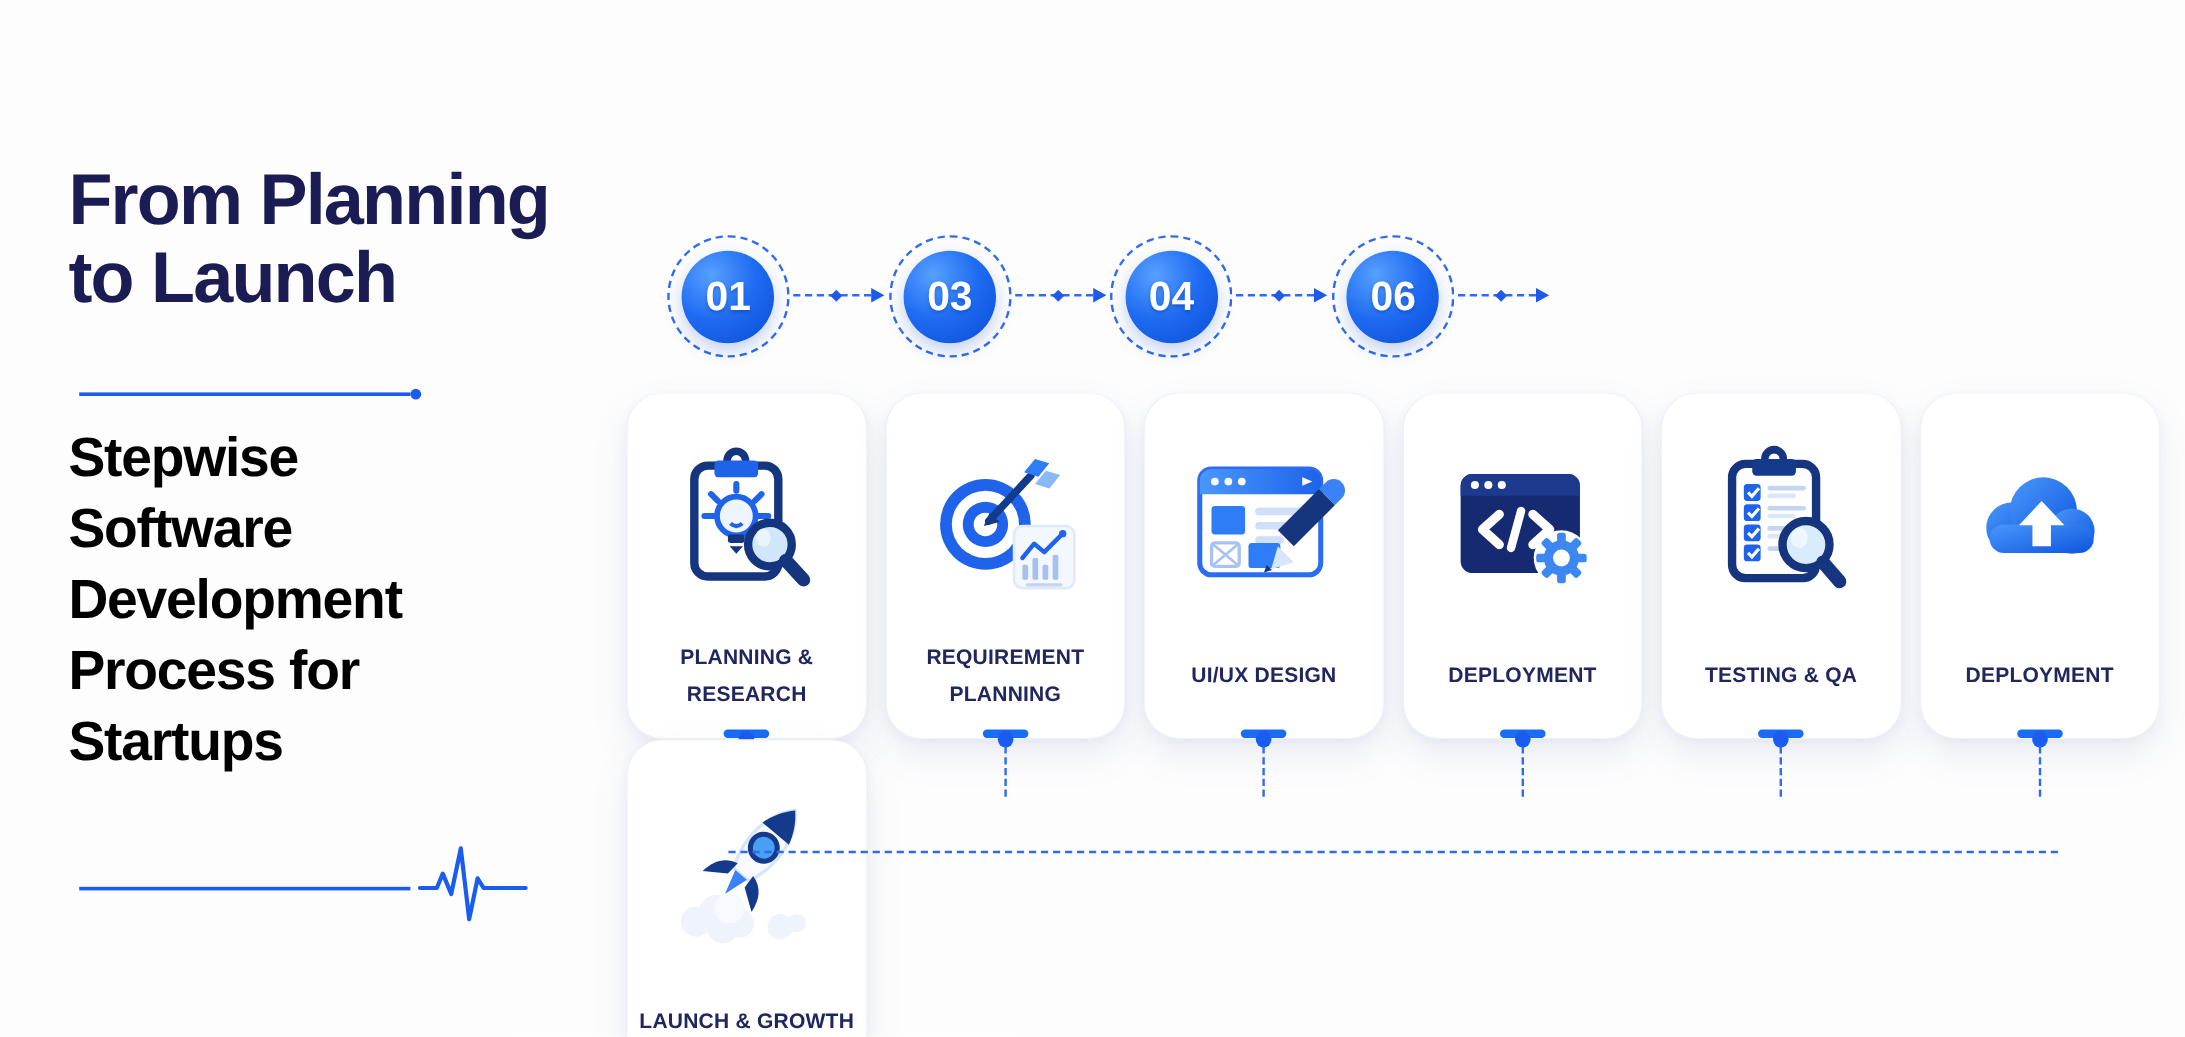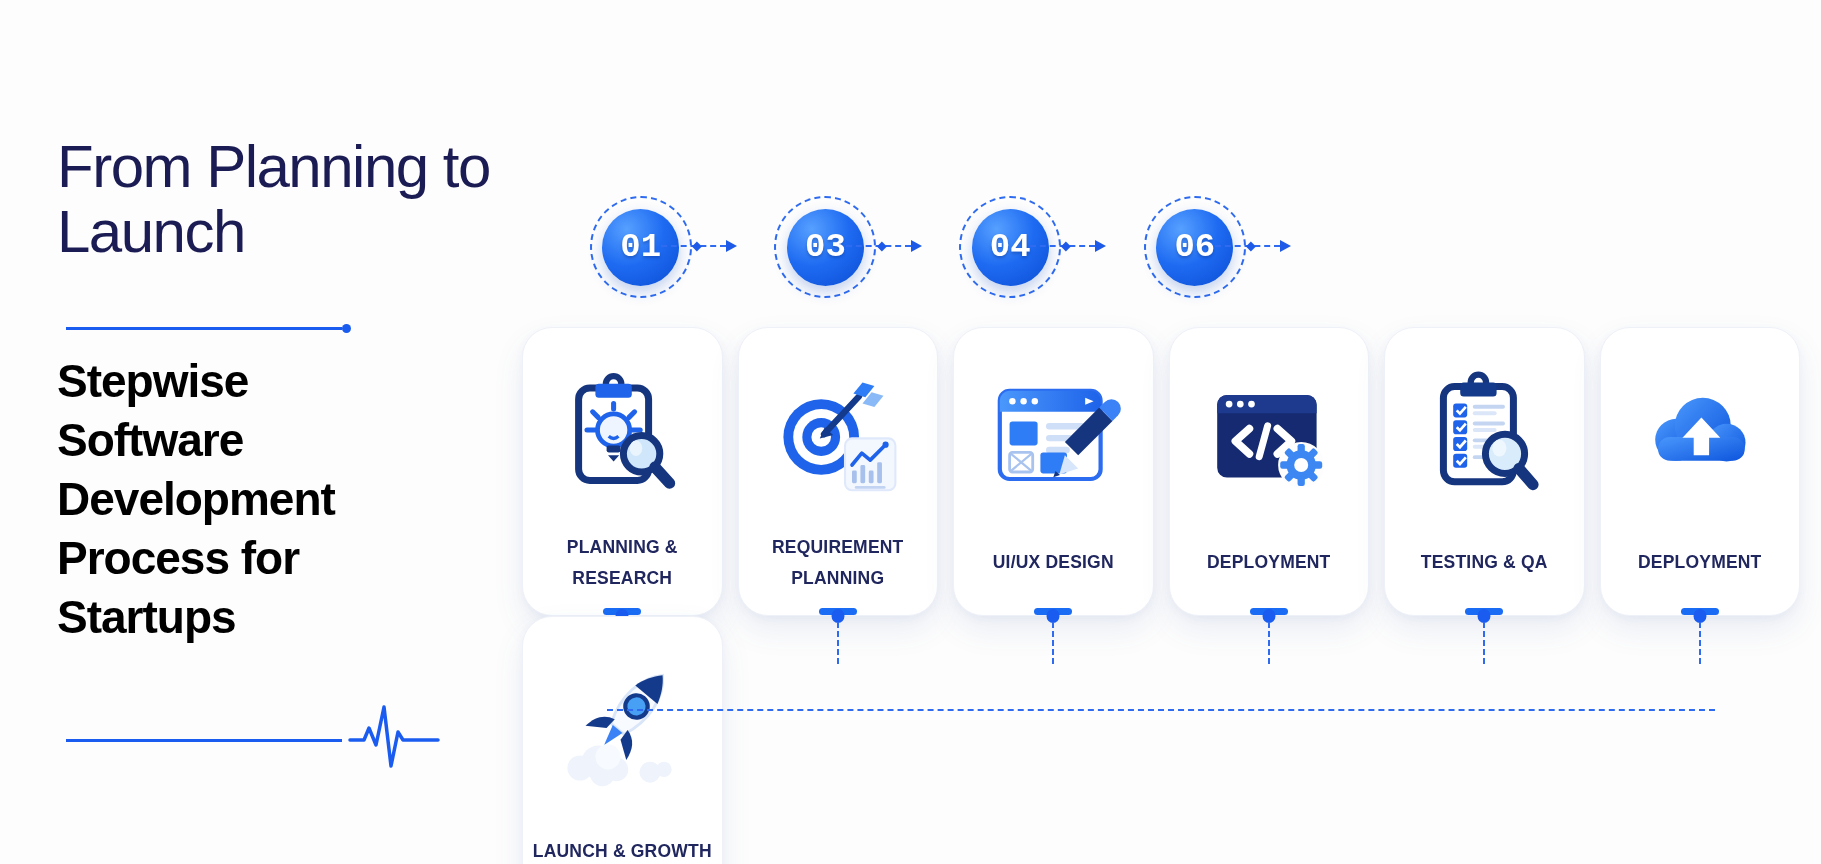--- a/index.html
+++ b/index.html
@@ -5,21 +5,21 @@
   * { margin:0; padding:0; box-sizing:border-box; }
   body { background:#ffffff; font-family:"Liberation Sans", sans-serif; }
   .canvas {
     position:relative; width:1821px; height:864px;
     background:#fdfdfd; overflow:hidden;
   }
 
   
   .main-title {
     position:absolute; left:57px; top:134px; width:460px;
-    font-size:60px; line-height:1.09; font-weight:400;
+    font-size:60px; line-height:1.09; font-weight:700;
     letter-spacing:-1.5px; color:#1c1c55;
   }
   .title-divider {
     position:absolute; left:66px; top:327px; width:276px; height:2.5px;
     background:#1a5cf0;
   }
   .title-divider::after {
     content:""; position:absolute; right:-9px; top:-3.5px;
     width:9px; height:9px; border-radius:50%; background:#1a5cf0;
   }
@@ -34,21 +34,21 @@
   }
   .heartbeat { position:absolute; left:348px; top:700px; }
 
   
   .flow { position:absolute; left:522px; top:0; width:1278px; height:864px; }
 
   .circles-row {
     position:absolute; top:196px; left:0; right:0; height:102px;
     display:grid; grid-template-columns:repeat(7,1fr); column-gap:15px;
   }
-  .circle-cell { position:relative; display:flex; justify-content:flex-end;font-family:Liberation Mono, monospace; }
+  .circle-cell { position:relative; display:flex; justify-content:center; }
   .ring {
     width:102px; height:102px; border-radius:50%;
     border:2.5px dashed #2e6bf0;
     display:flex; align-items:center; justify-content:center;
   }
   .bubble {
     width:77px; height:77px; border-radius:50%;
     background:radial-gradient(circle at 32% 26%, #56a0ff 0%, #1e6bf2 48%, #0a4cd2 100%);
     color:#ffffff; font-size:34px; font-weight:700;
     display:flex; align-items:center; justify-content:center;

